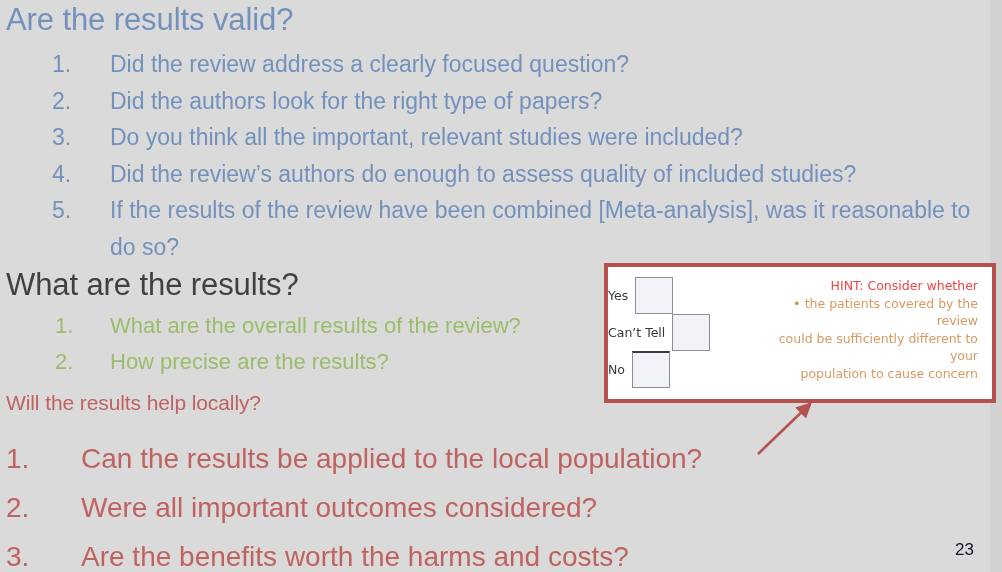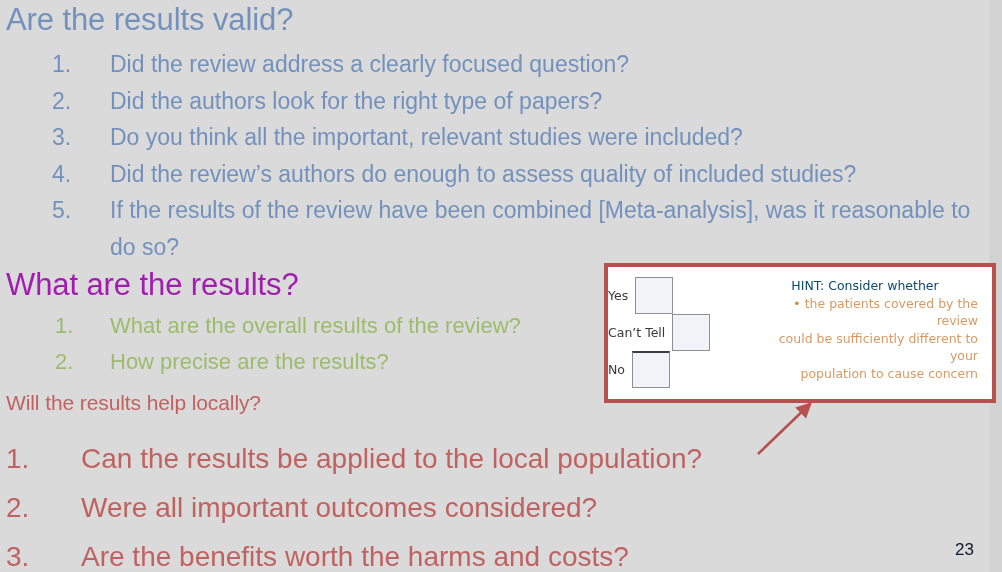--- a/index.html
+++ b/index.html
@@ -28,21 +28,21 @@
   }
 
   
   .heading {
     position: absolute;
     font-weight: 400;
     white-space: nowrap;
     letter-spacing: -0.1px;
   }
   .heading-blue  { color: #7391bd; font-size: 31px; left: 6px;  top: 2px;   }
-  .heading-green { color: #a21caf; font-size: 31px; left: 6px;  top: 267px; }
+  .heading-green { color: #404040; font-size: 31px; left: 6px;  top: 267px; }
   .heading-red   { color: #bf6260; font-size: 21px; left: 6px;  top: 391px; }
 
   
   .list {
     position: absolute;
   }
   .li {
     position: relative;
     display: block;
     white-space: nowrap;
@@ -132,21 +132,21 @@
 
   .hint {
     flex: 1 1 auto;
     padding: 10px 14px 0 4px;
     text-align: right;
     color: #d79a64;
     font-size: 12.5px;
     line-height: 17.6px;
     font-family: "DejaVu Sans", sans-serif;
   }
-  .hint-title { display: block; color: #0c4a6e; text-align: center; }
+  .hint-title { display: block; color: #ef4444; }
   .hint-item {
     display: block;
     position: relative;
   }
   .hint-item .bullet {
     color: #d98f3f;
     font-size: 13px;
     padding-right: 4px;
   }
   .hint-line { display: block; }

